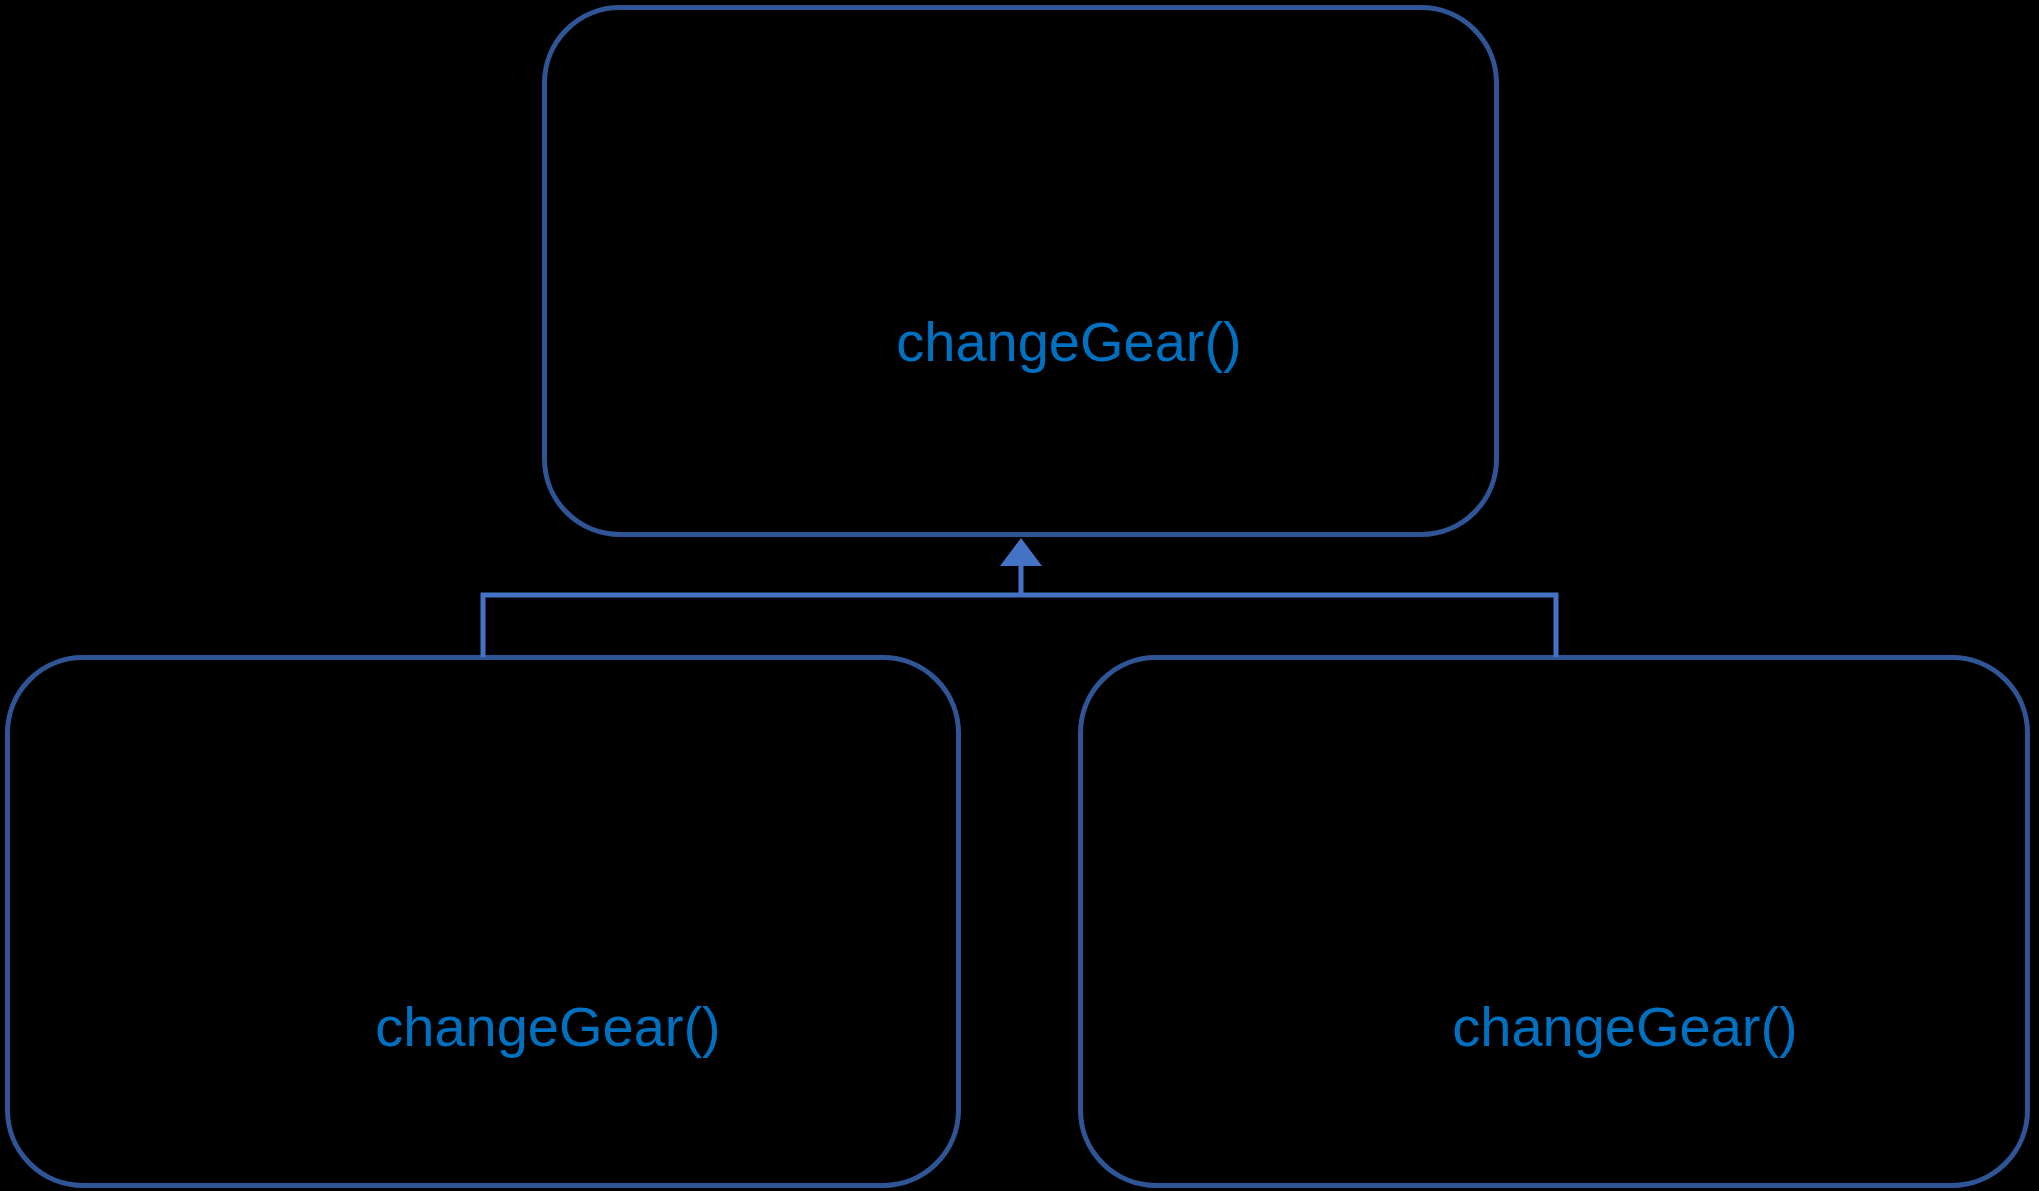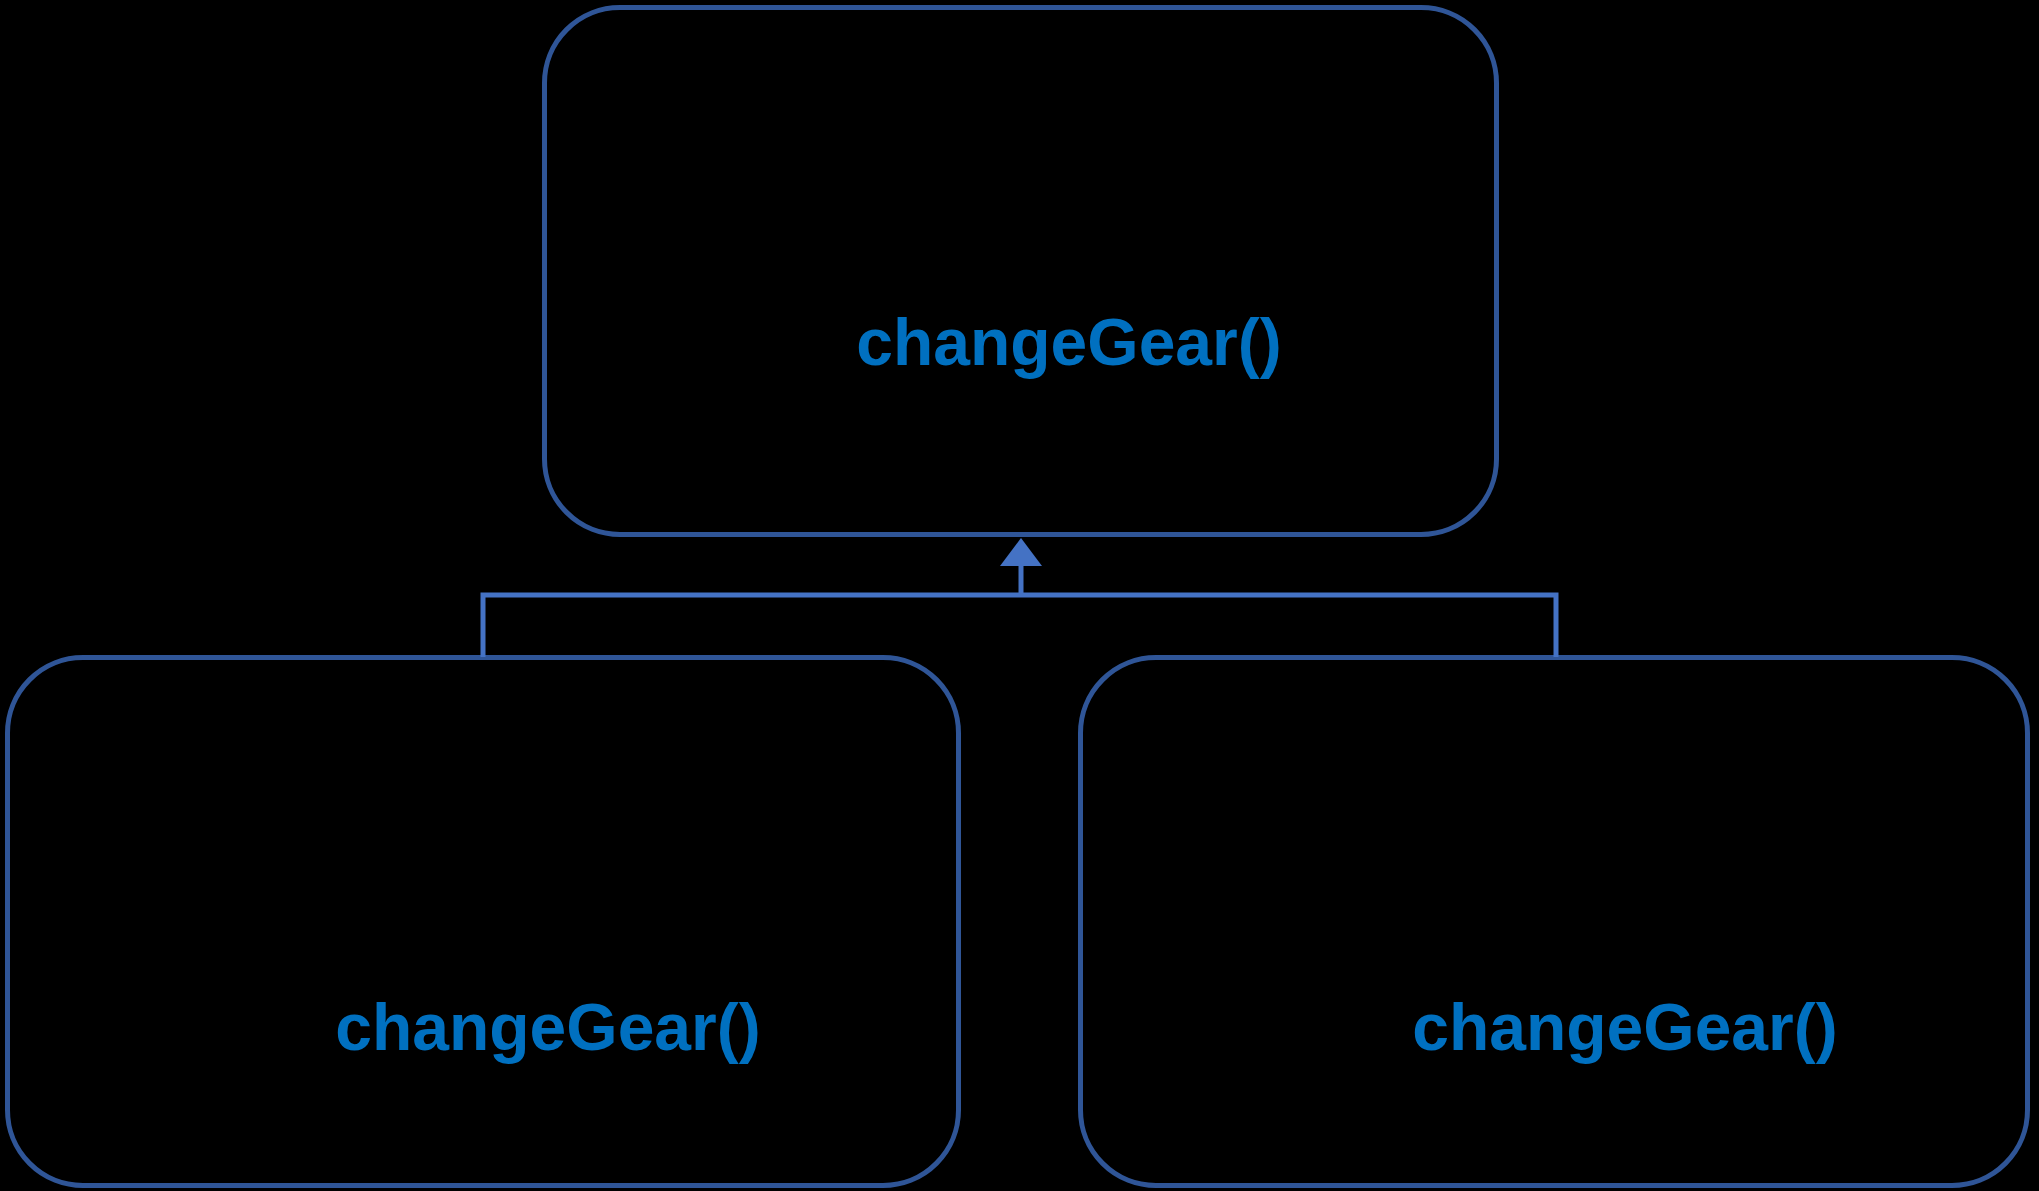--- a/index.html
+++ b/index.html
@@ -37,24 +37,24 @@
   .node-child-right {
     left: 1078px;
     top: 655px;
     width: 952px;
     height: 533px;
   }
   .node-label {
     position: absolute;
     transform: translate(-50%, -50%);
     color: #0070C0;
-    font-size: 66px;
+    font-size: 56px;
     line-height: 1;
     white-space: nowrap;
-    font-weight: 700;
+    font-weight: 400;
     text-align: center;
   }
   .node-parent .node-label {
     left: 522px;
     top: 332px;
   }
   .node-child-left .node-label {
     left: 538px;
     top: 367px;
   }

